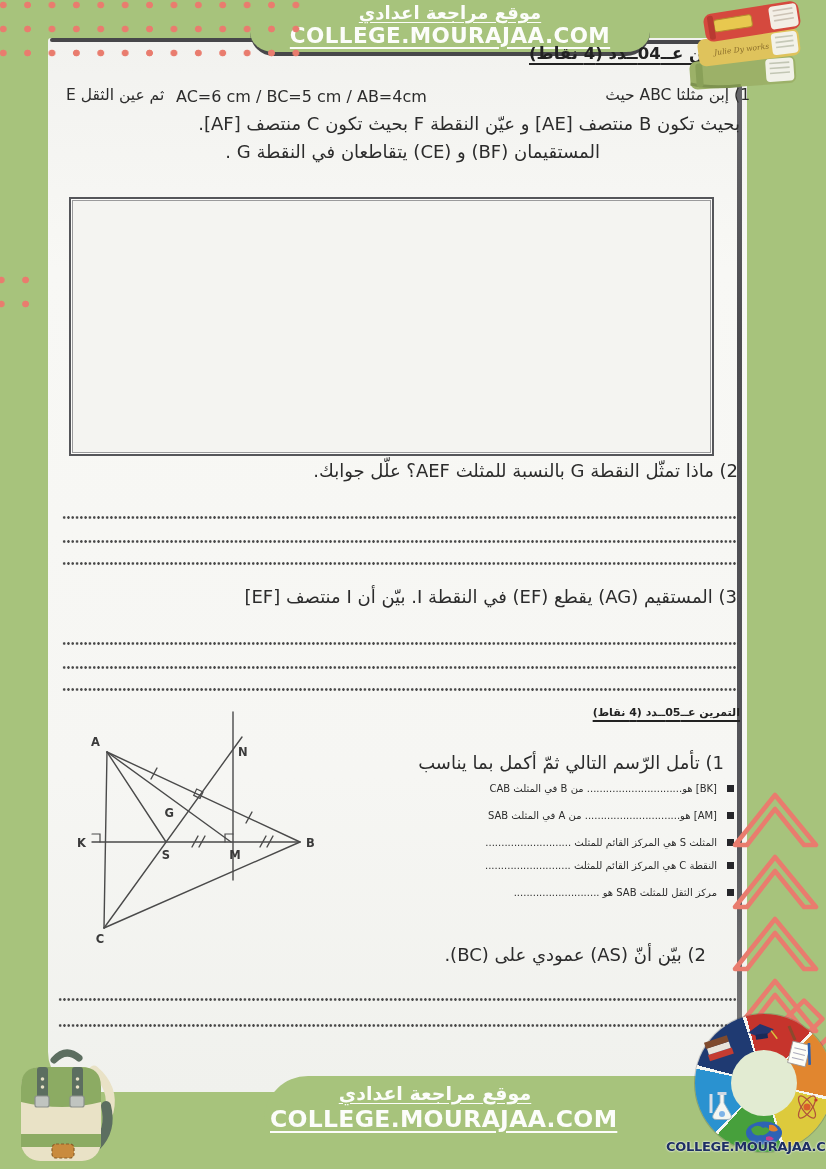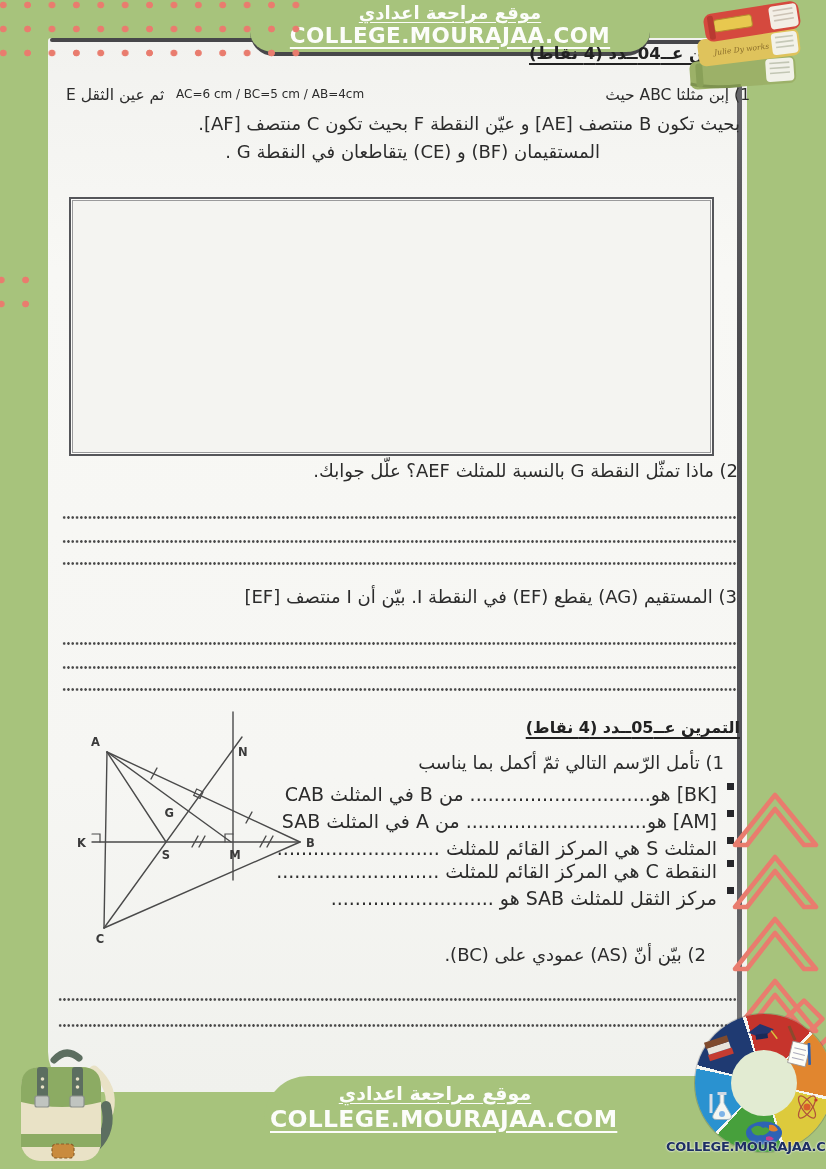--- a/index.html
+++ b/index.html
@@ -23,27 +23,27 @@
   .dots{position:absolute;background-image:radial-gradient(circle,#e97c6e 3.1px,rgba(233,124,110,0) 3.7px);
         background-size:24.4px 24px;pointer-events:none;}
   .dots-a{left:-9px;top:-7px;width:314px;height:70px;}
   .dots-b{left:-11px;top:268px;width:46px;height:46px;}
   
   .artext{position:absolute;direction:rtl;color:#2c2c2c;font-size:18px;white-space:nowrap;}
   .ex-title{font-weight:bold;font-size:16.5px;text-decoration:underline;text-underline-offset:4px;
             text-decoration-thickness:1.5px;color:#222;}
   .q1line1{position:absolute;left:64px;top:86px;width:686px;color:#2c2c2c;font-size:15.5px;}
   .q1line1 .seg-right{position:absolute;right:0;top:0;direction:rtl;white-space:nowrap;}
-  .q1line1 .seg-mid{position:absolute;left:112px;top:1px;direction:ltr;white-space:nowrap;font-size:12px;}
+  .q1line1 .seg-mid{position:absolute;left:112px;top:1px;direction:ltr;white-space:nowrap;font-size:16px;}
   .q1line1 .seg-left{position:absolute;left:2px;top:0;direction:rtl;white-space:nowrap;}
   .answer-box{position:absolute;left:69px;top:197px;width:641px;height:255px;
               border:2px solid #55565a;background:#f4f4f1;box-shadow:inset 0 0 0 1px #fcfcfa, inset 0 0 0 2px #9a9a9c;}
   .dotline{position:absolute;height:3.4px;background-image:radial-gradient(circle,#4a4a4a 1.25px,rgba(74,74,74,0) 1.55px);
            background-size:4.3px 3.4px;background-repeat:repeat-x;}
-  .li{position:absolute;direction:rtl;display:flex;color:#2c2c2c;font-size:19px;white-space:nowrap;}
+  .li{position:absolute;direction:rtl;display:flex;align-items:center;color:#2c2c2c;font-size:10px;white-space:nowrap;}
   .li .bullet{width:7px;height:7px;background:#26262a;margin-inline-end:10px;flex:none;}
   
   .figure{position:absolute;left:62px;top:698px;}
   .figure text{font-family:"DejaVu Sans",sans-serif;font-size:11.5px;font-weight:bold;fill:#3a3a3a;}
   
   .chevrons{position:absolute;left:725px;top:779px;}
   
   .green-footer{position:absolute;left:264px;top:1076px;width:562px;height:93px;background:#a7c37c;
                 border-top-left-radius:44px;}
   .site-foot{position:absolute;left:270px;top:1082px;width:330px;text-align:center;color:#fcfdfa;line-height:1.2;}
@@ -105,21 +105,21 @@
   <div class="dotline" style="left:62px;top:516px;width:676px;"></div>
   <div class="dotline" style="left:62px;top:540px;width:676px;"></div>
   <div class="dotline" style="left:62px;top:562px;width:676px;"></div>
 
   <div class="artext" style="right:89px;top:586px;">3) المستقيم (AG) يقطع (EF) في النقطة I. بيّن أن I منتصف [EF]</div>
 
   <div class="dotline" style="left:62px;top:642px;width:676px;"></div>
   <div class="dotline" style="left:62px;top:666px;width:676px;"></div>
   <div class="dotline" style="left:62px;top:688px;width:676px;"></div>
 
-  <div class="artext ex-title" style="right:86px;top:706px;font-size:16px;margin-top:12px;">التمرين عــ05ــدد (4 نقاط)</div>
+  <div class="artext ex-title" style="right:86px;top:706px;font-size:11px;">التمرين عــ05ــدد (4 نقاط)</div>
   <div class="artext" style="right:102px;top:752px;">1) تأمل الرّسم التالي ثمّ أكمل بما يناسب</div>
 
   <div class="li" style="right:92px;top:783px;">
     <span class="bullet"></span>
     <span>[BK] هو.............................. من B في المثلث CAB</span>
   </div>
   <div class="li" style="right:92px;top:810px;">
     <span class="bullet"></span>
     <span>[AM] هو.............................. من A في المثلث SAB</span>
   </div>

